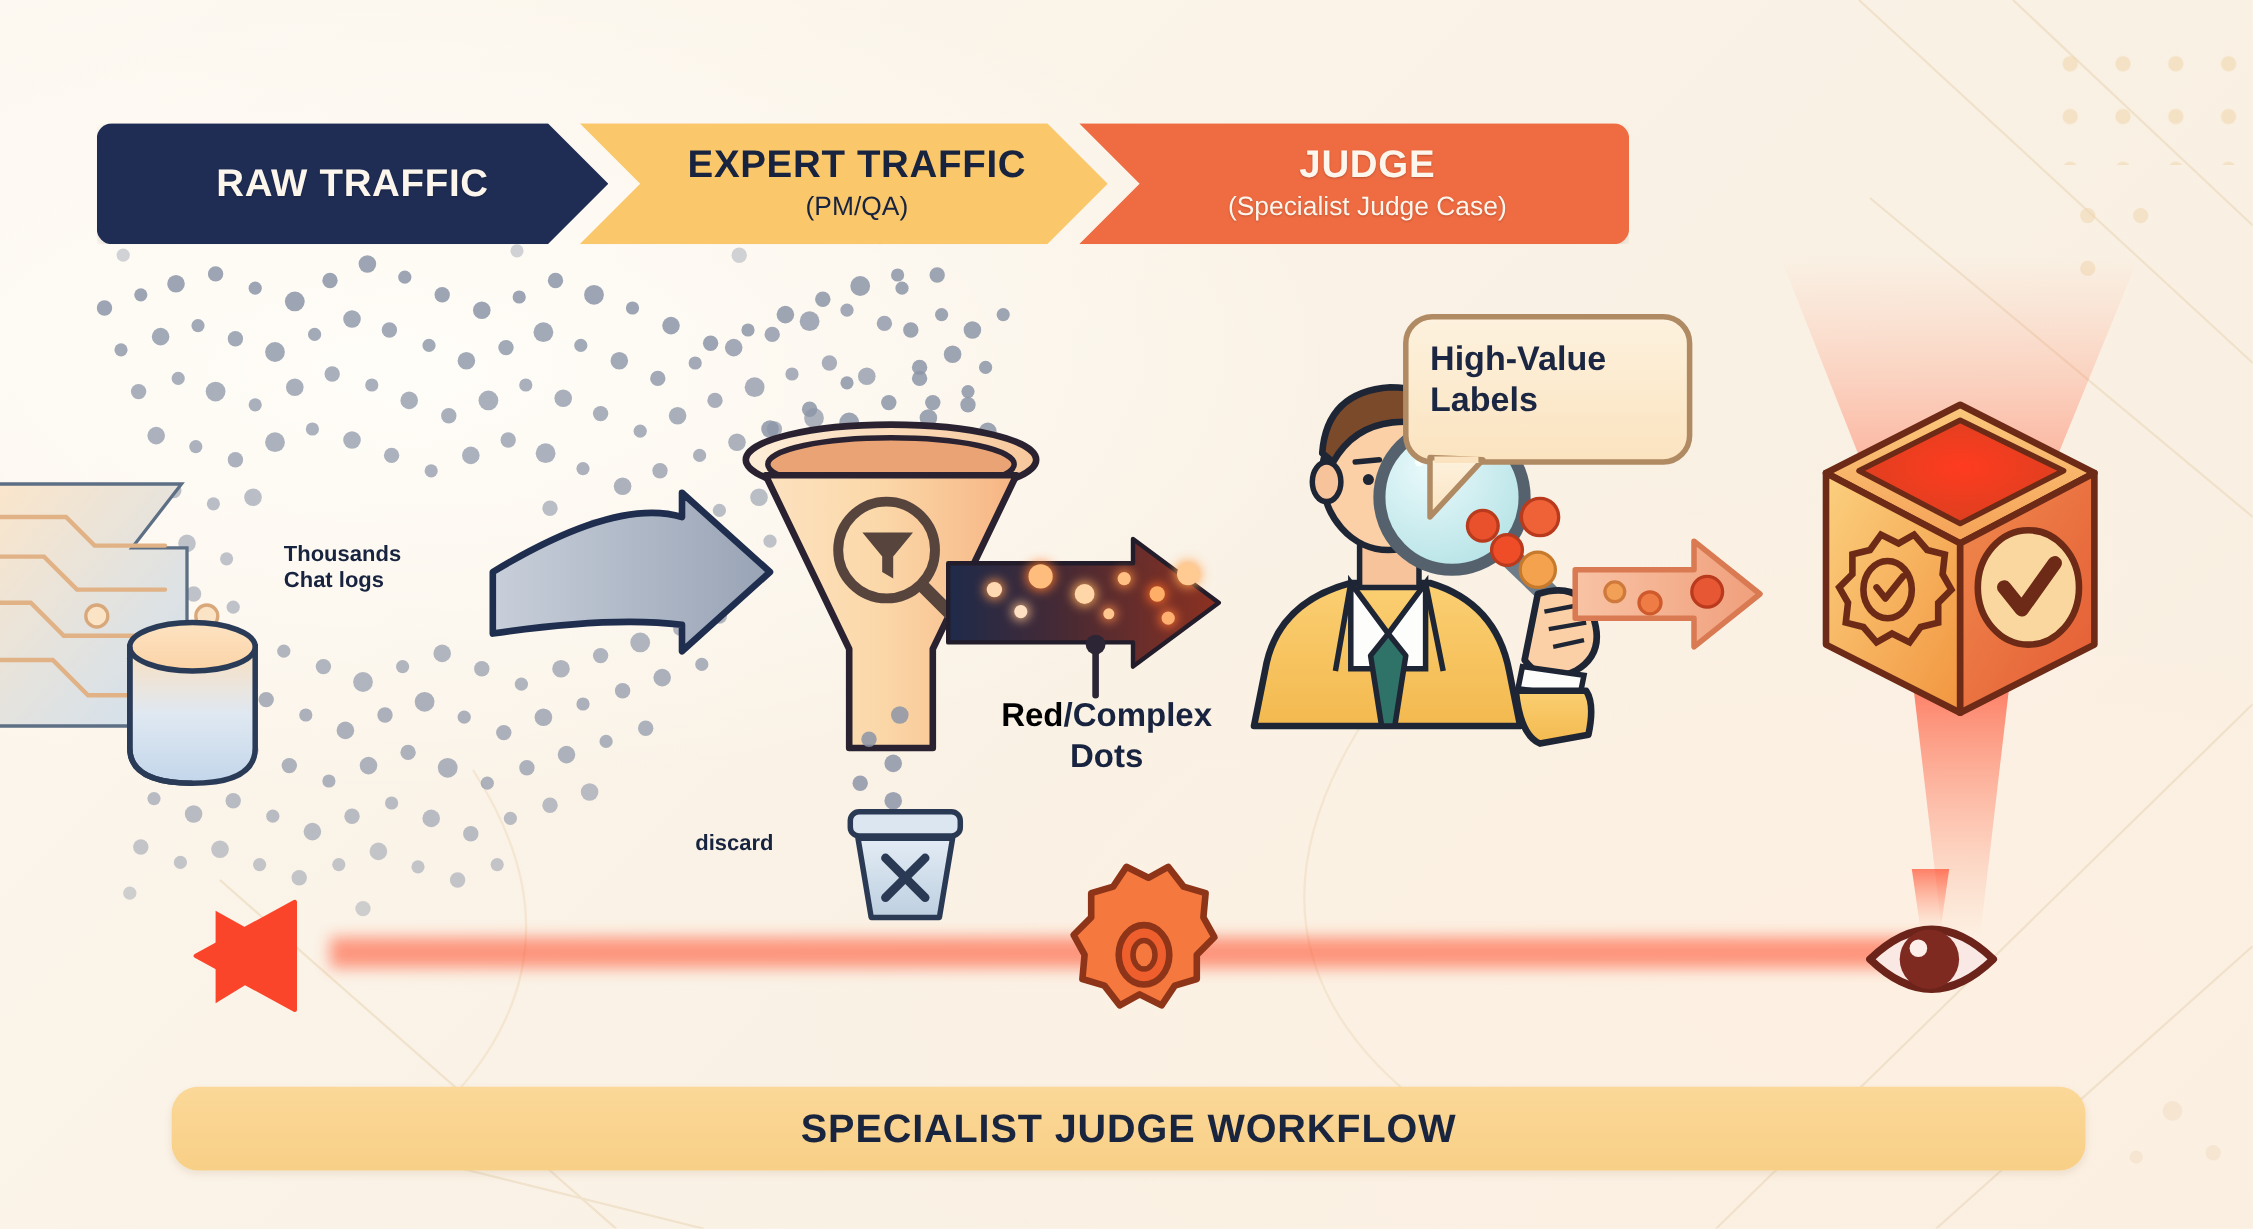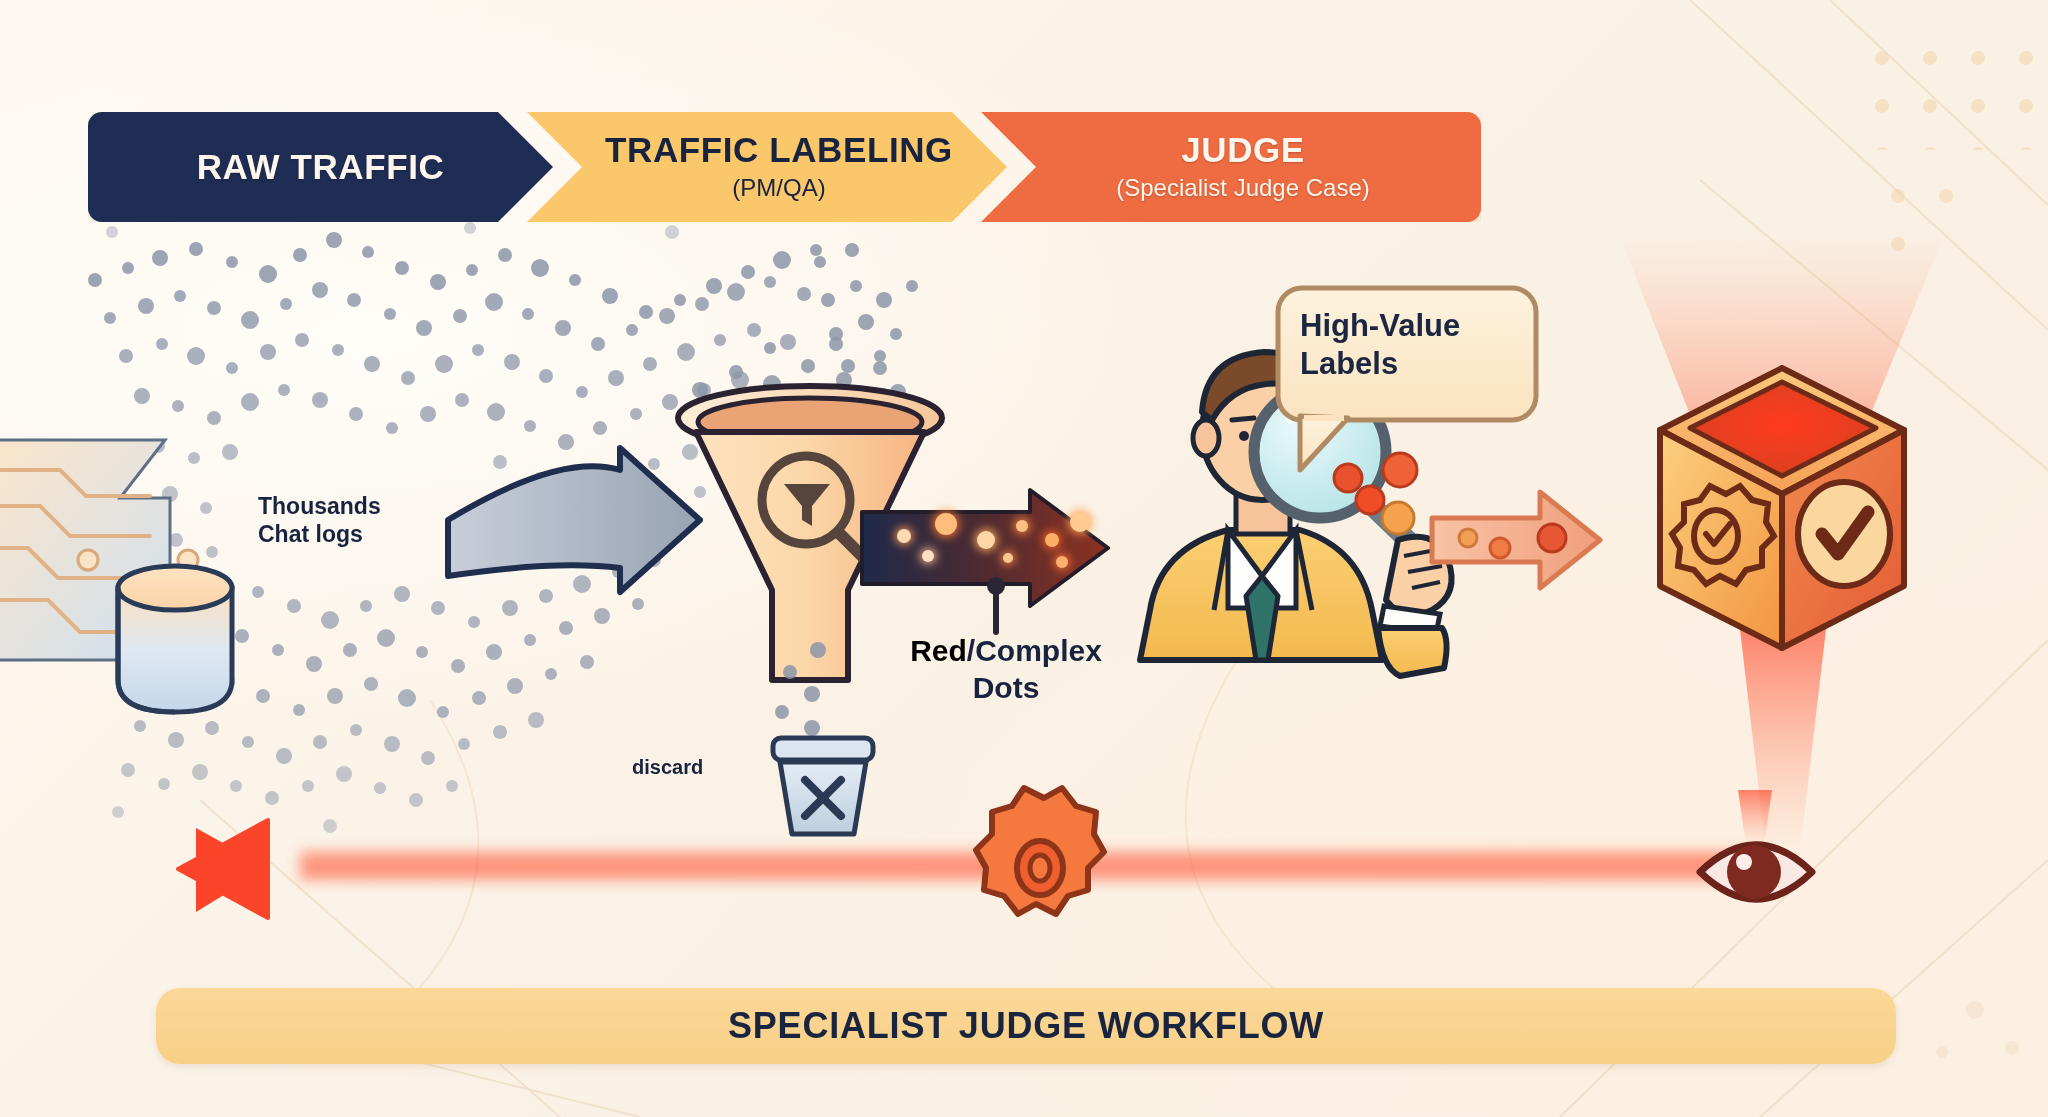--- a/index.html
+++ b/index.html
@@ -62,21 +62,21 @@
 
   
   #scene { position:absolute; left:0; top:0; width:2048px; height:1117px; z-index:4; }
 
   
   .lbl {
     position:absolute; z-index:8;
     color:#18243f; font-weight:bold; line-height:1.22;
     text-align:center; white-space:pre-line;
   }
-  #lbl-thousands { left:258px; top:492px; width:230px; font-size:23px; text-align:left; }
+  #lbl-thousands { left:258px; top:492px; width:230px; font-size:20px; text-align:left; }
   #lbl-redcomplex { left:872px; top:633px; width:268px; font-size:30px; }
   #lbl-redcomplex .red-part { color:#000000; }
   #lbl-discard { left:632px; top:755px; font-size:20px; }
   #lbl-bubble {
     left:1300px; top:307px; width:220px; font-size:31px;
     color:#1b2742; text-align:left;
   }
 
   
   #bottom-banner {
@@ -133,21 +133,21 @@
 </div>
 
 <div id="stage-band">
 
   <div class="stage stage-0">
     <div class="stage-title light-txt">RAW TRAFFIC</div>
   </div>
 
 
   <div class="stage stage-2">
-    <div class="stage-title dark-txt">TRAFFIC LABELING</div>
+    <div class="stage-title dark-txt">EXPERT TRAFFIC</div>
     <div class="stage-sub dark-txt">(PM/QA)</div>
   </div>
 
   <div class="stage stage-3">
     <div class="stage-title light-txt">JUDGE</div>
     <div class="stage-sub light-txt">(Specialist Judge Case)</div>
   </div>
 </div>
 
 <svg id="scene" viewBox="0 0 2048 1117">

